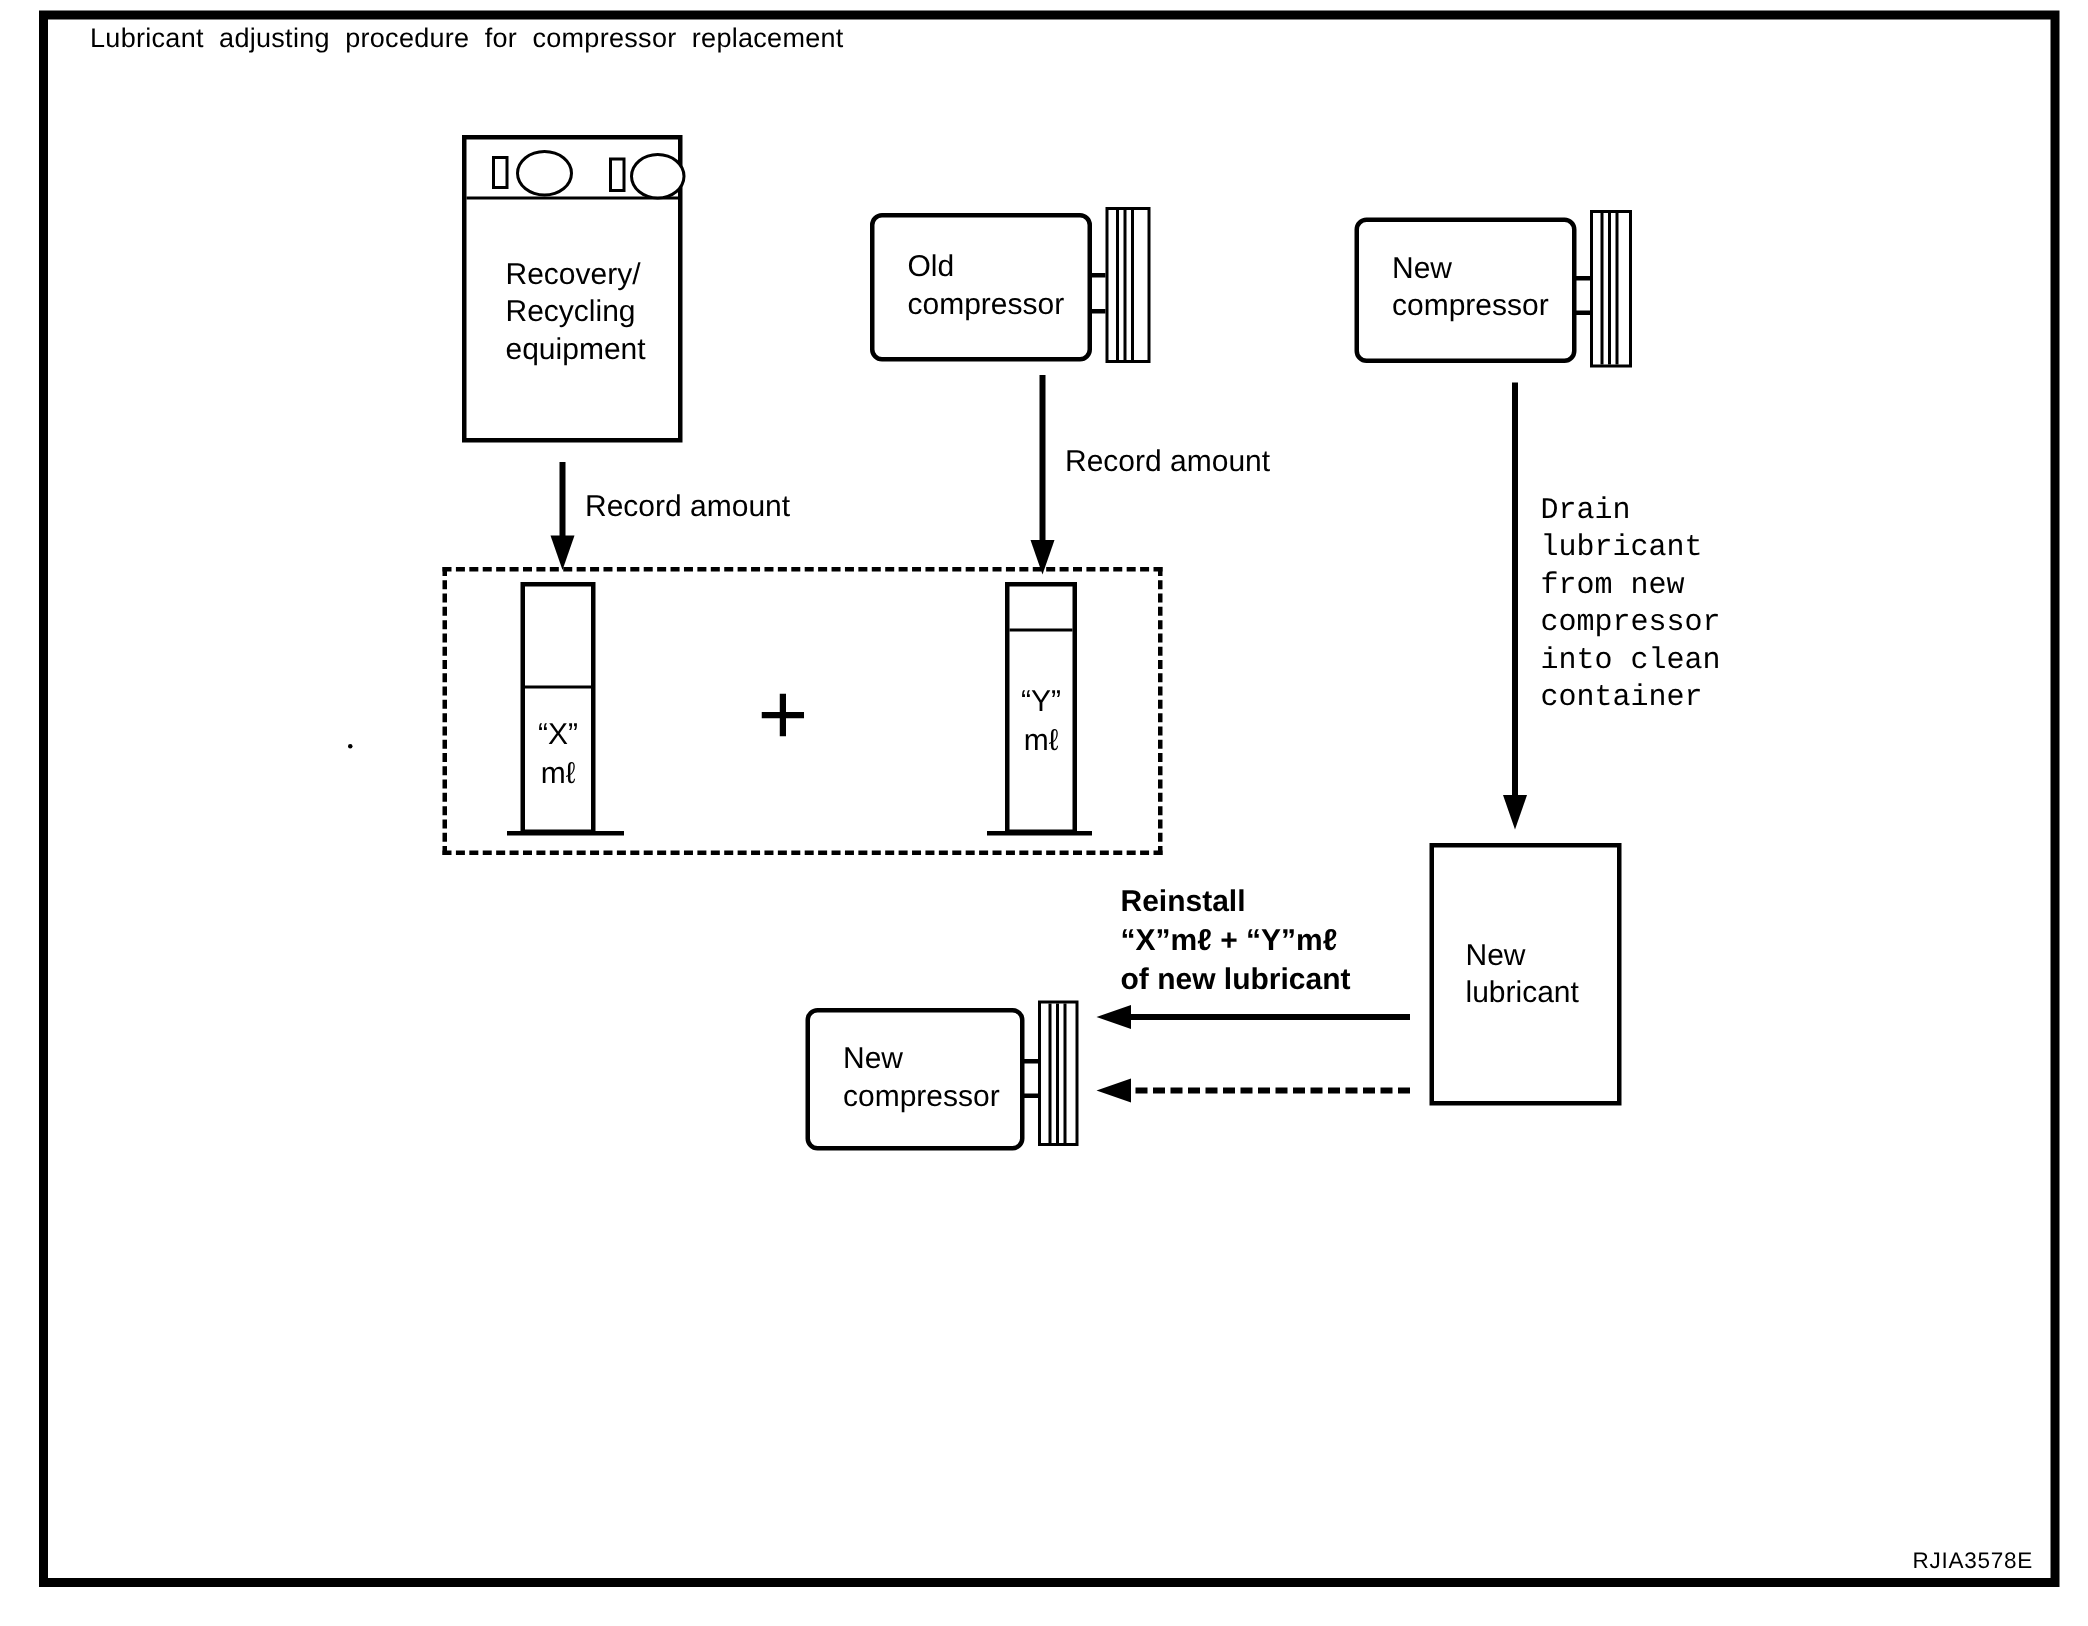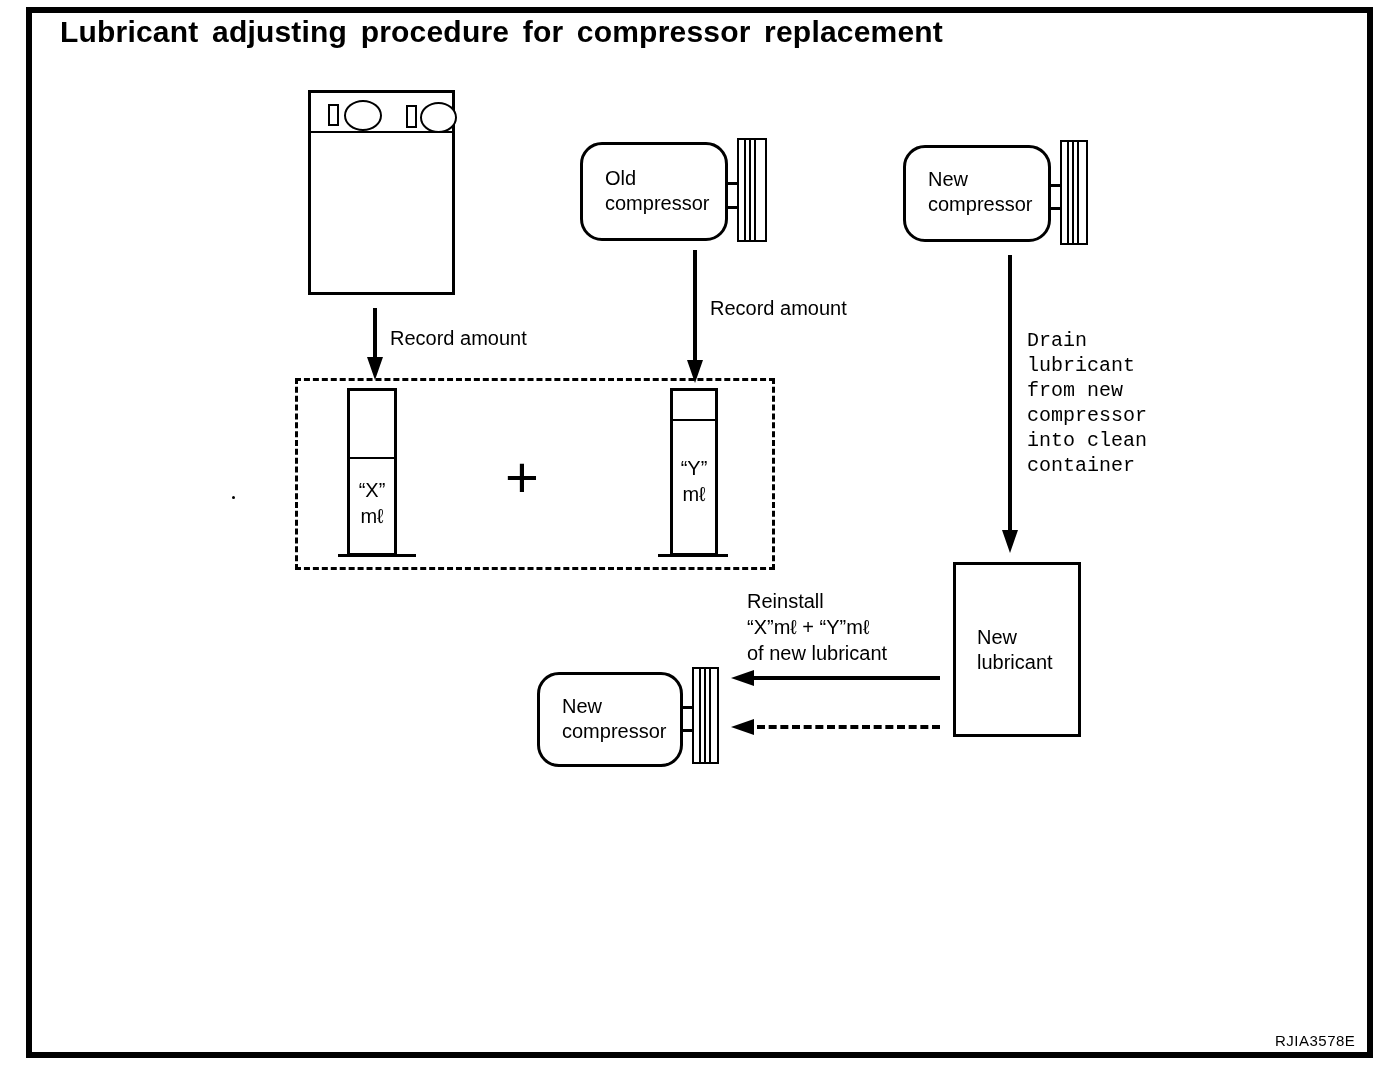--- a/index.html
+++ b/index.html
@@ -4,26 +4,26 @@
 <style>
   html,body { margin:0; padding:0; background:#ffffff; }
   #canvas {
     position:relative; width:1392px; height:1084px;
     background:#ffffff; overflow:hidden;
     font-family:"Liberation Sans","DejaVu Sans",sans-serif;
     color:#000;
   }
   .abs { position:absolute; box-sizing:border-box; }
   .frame { border:6px solid #000; }
-  .title { font-size:30px; font-weight:bold; word-spacing:5px; letter-spacing:0.2px; }
+  .title { font-size:18px; font-weight:normal; word-spacing:5px; letter-spacing:0.2px; }
   .box  { border:3px solid #000; background:#fff; }
-  .rounded { border-radius:22px; }
+  .rounded { border-radius:8px; }
   .dashedbox { border:3px dashed #000; }
   .label { font-size:20px; line-height:25px; white-space:pre-line; }
-  .bold { font-weight:normal; }
+  .bold { font-weight:bold; }
   .vline,.hline,.bar { position:absolute; background:#000; }
   .ah-down { position:absolute; width:0; height:0;
     border-left:8px solid transparent; border-right:8px solid transparent;
     border-top:23px solid #000; }
   .ah-left { position:absolute; width:0; height:0;
     border-top:8px solid transparent; border-bottom:8px solid transparent;
     border-right:23px solid #000; }
   .pulley { position:absolute; border:2.5px solid #000; background:#fff; box-sizing:border-box; }
   .pulley .pl { position:absolute; top:0; bottom:0; width:2px; background:#000; }
   .gauge-rect { position:absolute; border:2px solid #000; background:#fff; }
@@ -43,20 +43,23 @@
 
   <div class="abs title" style="left:60px; top:15px;">Lubricant adjusting procedure for compressor replacement</div>
 
   <div class="abs box" style="left:308px; top:90px; width:147px; height:205px;">
     <div class="abs" style="left:0; top:0; width:141px; height:40px; border-bottom:2.5px solid #000;">
       <div class="gauge-rect" style="left:17px; top:11px; width:7px; height:18px;"></div>
       <div class="gauge-ell" style="left:33px; top:7px; width:34px; height:27px;"></div>
       <div class="gauge-rect" style="left:95px; top:12px; width:7px; height:19px;"></div>
       <div class="gauge-ell" style="left:109px; top:9px; width:33px; height:27px;"></div>
     </div>
+    <div class="abs label" style="left:26px; top:78px;">Recovery/
+Recycling
+equipment</div>
   </div>
 
   <div class="abs box rounded" style="left:580px; top:142px; width:148px; height:99px;">
     <div class="abs label" style="left:22px; top:21px;">Old
 compressor</div>
   </div>
   <div class="hline" style="left:726px; top:182px; width:12px; height:2.5px;"></div>
   <div class="hline" style="left:726px; top:206px; width:12px; height:2.5px;"></div>
   <div class="pulley" style="left:737px; top:138px; width:30px; height:104px;">
     <div class="pl" style="left:5px;"></div>

